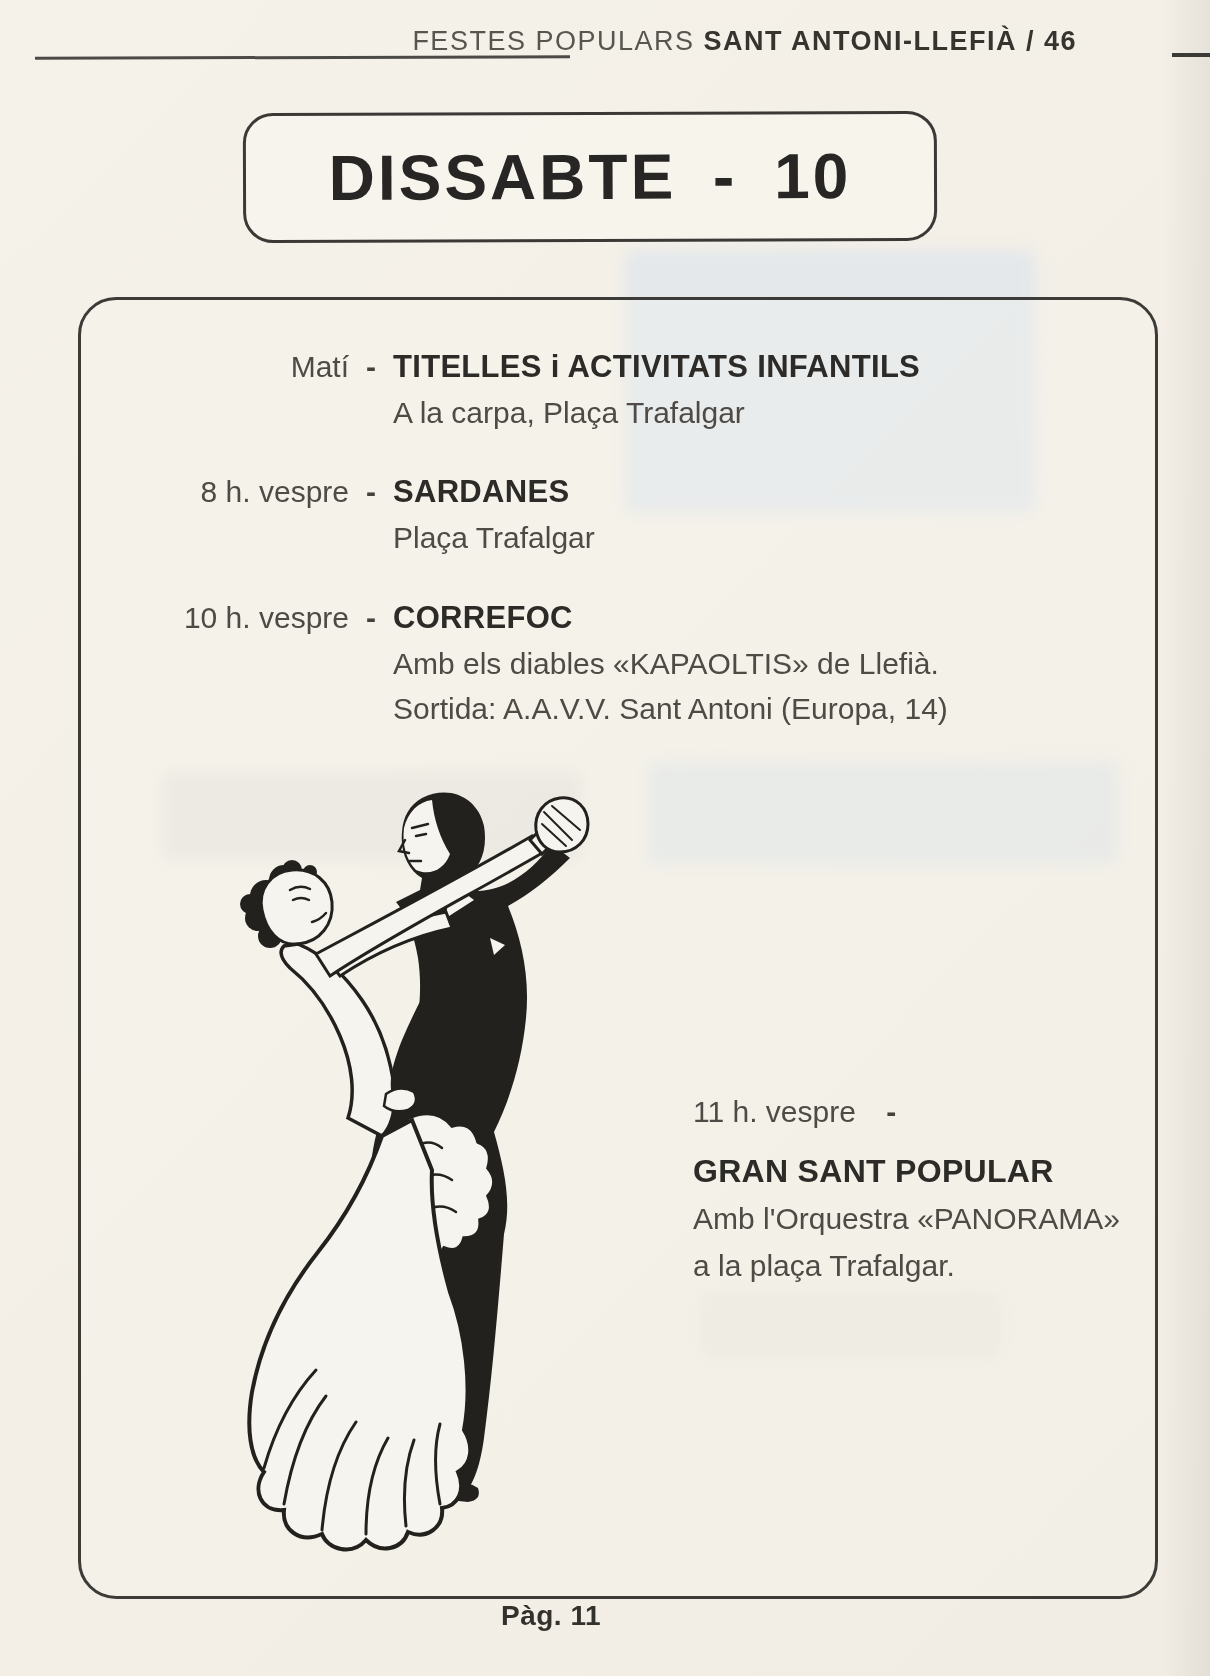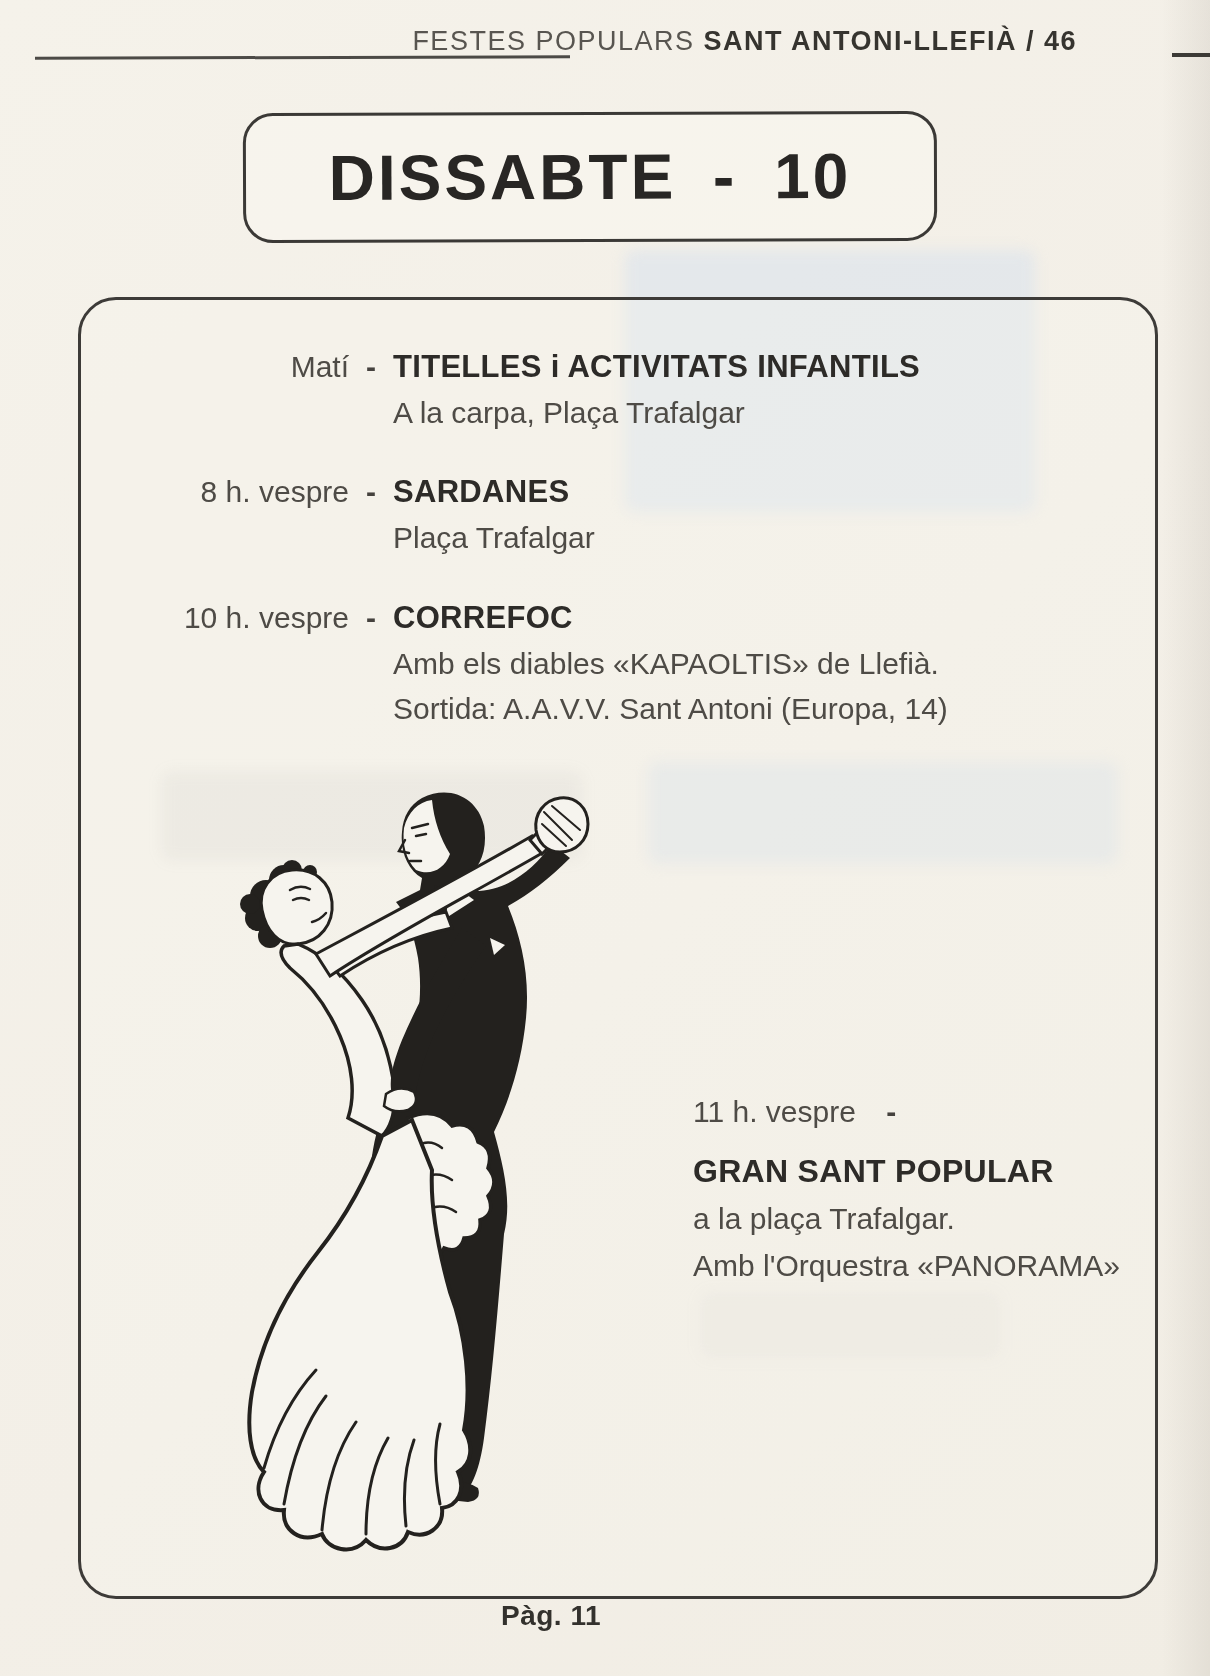--- a/index.html
+++ b/index.html
@@ -118,22 +118,22 @@
         <div class="detail">Sortida: A.A.V.V. Sant Antoni (Europa, 14)</div>
       </div>
     </div>
 
     <div class="evening">
       <div class="when">
         <span>11 h. vespre</span>
         <span class="dash">-</span>
       </div>
       <div class="title">GRAN SANT POPULAR</div>
+      <div class="detail">Amb l'Orquestra «PANORAMA»</div>
       <div class="detail">a la plaça Trafalgar.</div>
-      <div class="detail">Amb l'Orquestra «PANORAMA»</div>
     </div>
   </div>
 
   <div class="illus">
     <svg viewBox="0 0 480 800" width="480" height="800" xmlns="http://www.w3.org/2000/svg">
 
       <path fill="#23211e" d="
         M222,20 C250,6 278,20 284,48 C288,72 280,92 264,100 L262,112
         C300,118 330,96 352,66 L370,80
         C350,100 330,116 308,128

